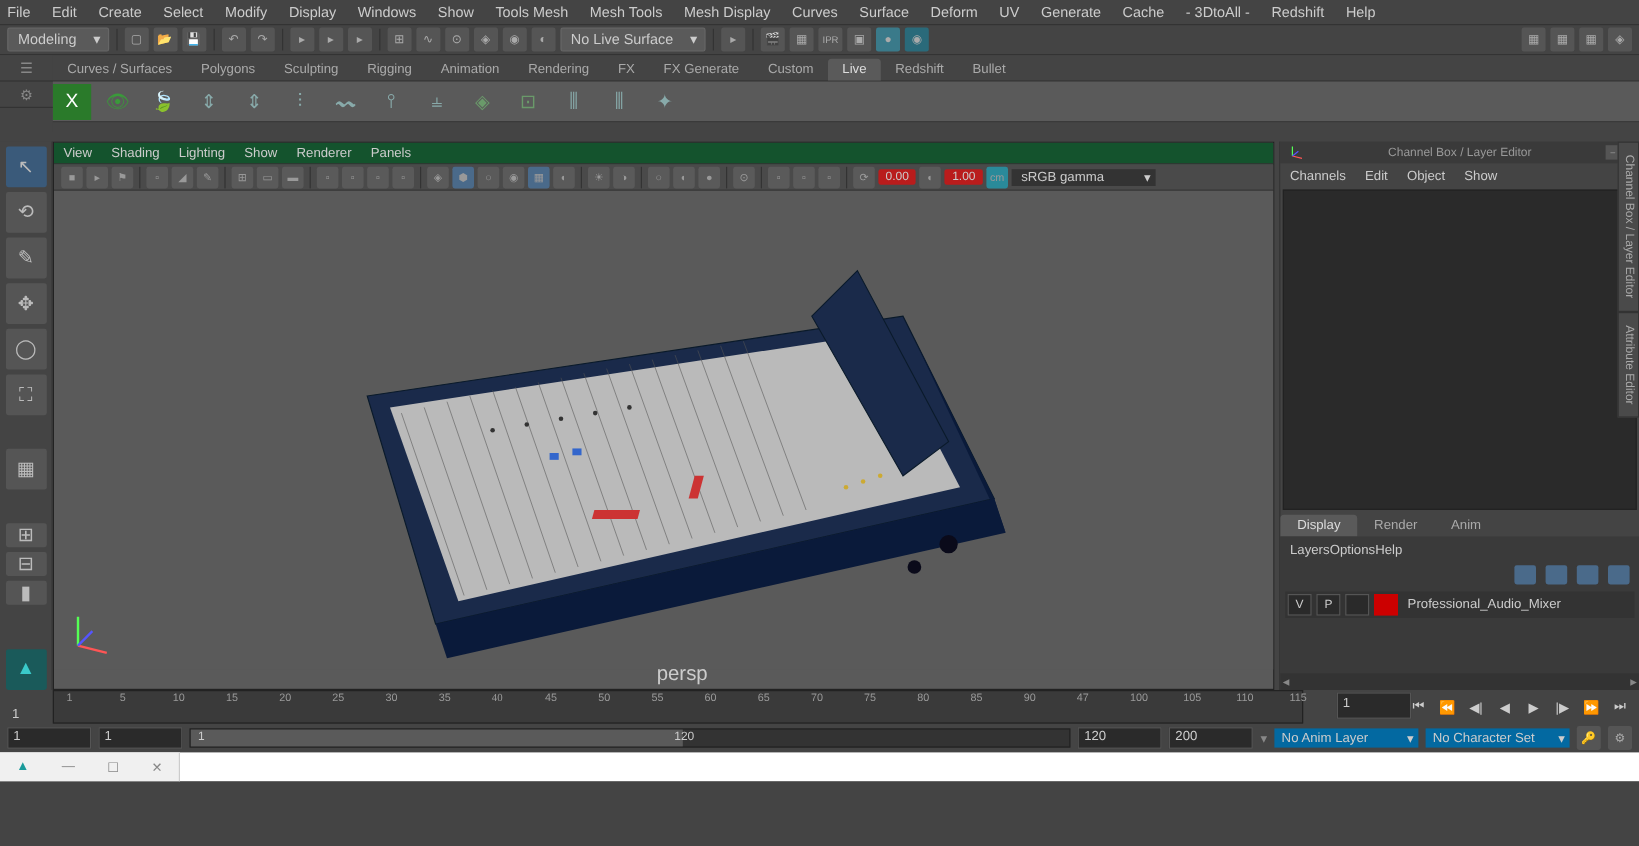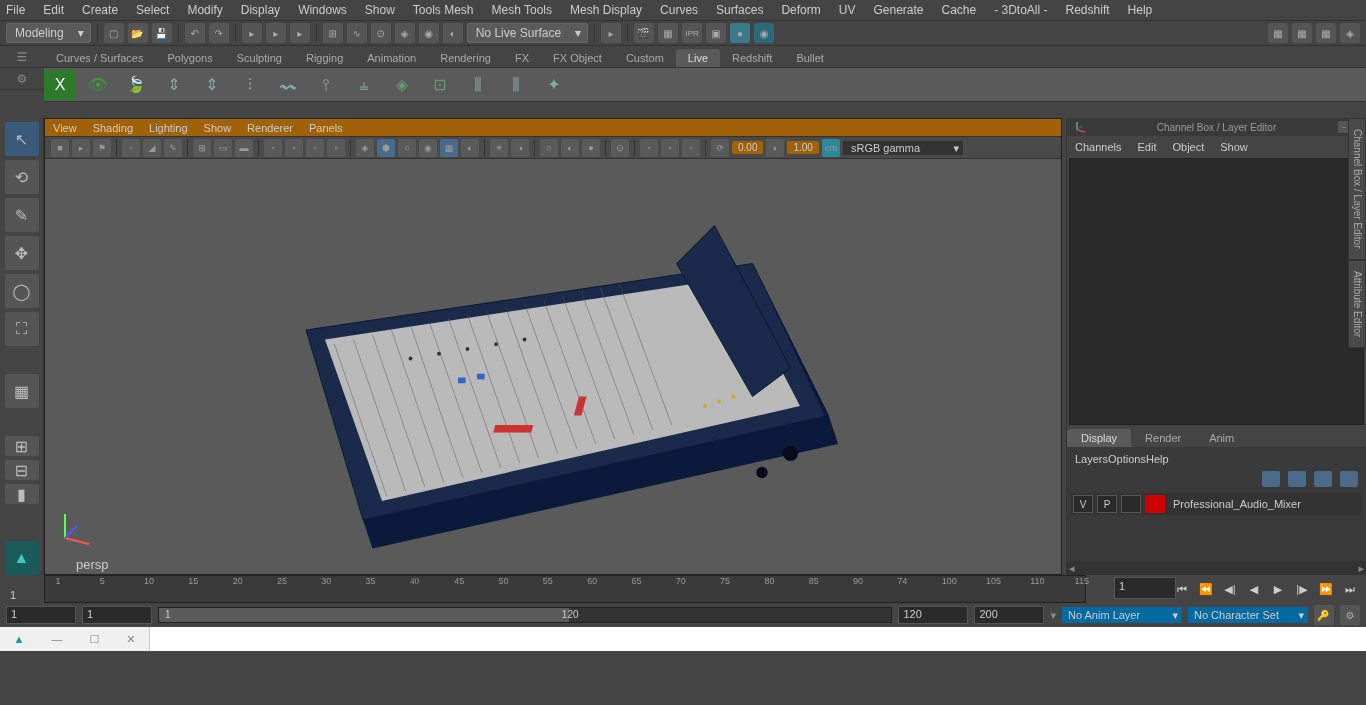--- a/index.html
+++ b/index.html
@@ -17,28 +17,28 @@
 .shelfrow { height:34px; background:#5a5a5a; display:flex; align-items:center; padding-left:44px; gap:6px; border-bottom:1px solid #333; }
 .shelficon { width:32px; height:30px; display:flex; align-items:center; justify-content:center; font-size:16px; }
 .leftgutter { position:absolute; left:0; top:46px; width:44px; height:64px; background:#444; display:flex; flex-direction:column; }
 .leftgutter .sq { width:44px; height:22px; display:flex; align-items:center; justify-content:center; font-size:12px; color:#888; border-bottom:1px solid #333; }
 .mainrow { position:absolute; left:0; top:118px; right:0; bottom:130px; display:flex; }
 .toolbox { width:44px; background:#444; display:flex; flex-direction:column; align-items:center; gap:4px; padding-top:4px; border-right:1px solid #333; }
 .toolbox .tbtn { width:34px; height:34px; background:#555; border-radius:2px; display:flex; align-items:center; justify-content:center; font-size:16px; color:#bbb; }
 .toolbox .tbtn.active { background:#3a5a7a; }
 .toolbox .gap { height:20px; }
 .viewport { flex:1; background:#5a5a5a; position:relative; border:1px solid #222; margin-right:4px; }
-.vp-menu { height:18px; background:#a16207; display:flex; align-items:center; padding:0 8px; gap:16px; font-size:11px; color:#ccc; border-bottom:1px solid #333; }
+.vp-menu { height:18px; background:#14532d; display:flex; align-items:center; padding:0 8px; gap:16px; font-size:11px; color:#ccc; border-bottom:1px solid #333; }
 .vp-toolbar { height:22px; background:#4a4a4a; display:flex; align-items:center; gap:3px; padding:0 6px; border-bottom:1px solid #333; }
 .vp-toolbar .tb { width:18px; height:18px; background:#5a5a5a; border-radius:2px; font-size:9px; display:flex; align-items:center; justify-content:center; color:#999; }
-.vp-toolbar .num { background:#a16207; color:#ccc; padding:1px 6px; font-size:10px; border-radius:2px; }
+.vp-toolbar .num { background:#b91c1c; color:#ccc; padding:1px 6px; font-size:10px; border-radius:2px; }
 .vp-toolbar .dd { background:#333; color:#ccc; padding:1px 16px 1px 8px; font-size:11px; position:relative; min-width:120px; }
 .vp-toolbar .dd::after { content:"▾"; position:absolute; right:4px; }
 .canvas { position:absolute; top:40px; left:0; right:0; bottom:16px; background:#5a5a5a; overflow:hidden; }
-.vp-label { position:absolute; bottom:2px; left:0; right:0; text-align:left; font-size:13px; color:#ccc;padding-left:31px; }
+.vp-label { position:absolute; bottom:2px; left:0; right:0; text-align:center; font-size:17px; color:#ccc;padding-left:31px; }
 .axis { position:absolute; left:12px; bottom:12px; width:40px; height:40px; }
 .rightpanel { width:300px; background:#444; display:flex; flex-direction:column; border-left:1px solid #333; }
 .rp-title { height:18px; background:#3a3a3a; color:#999; font-size:10px; display:flex; align-items:center; justify-content:center; position:relative; }
 .rp-title .winbtns { position:absolute; right:2px; display:flex; gap:2px; }
 .rp-title .winbtns span { width:12px; height:12px; background:#555; font-size:8px; display:flex; align-items:center; justify-content:center; }
 .rp-tabs { height:22px; background:#444; display:flex; align-items:center; gap:16px; padding:0 8px; font-size:11px; color:#ccc; }
 .rp-body { flex:1; background:#2a2a2a; border:1px solid #222; margin:0 2px; }
 .rp-bottom { height:150px; display:flex; flex-direction:column; }
 .rp-btabs { height:22px; display:flex; align-items:flex-end; font-size:11px; }
 .rp-btabs .bt { padding:3px 14px; color:#aaa; }
@@ -83,21 +83,21 @@
   <span>Create</span>
   <span>Select</span>
   <span>Modify</span>
   <span>Display</span>
   <span>Windows</span>
   <span>Show</span>
   <span>Tools Mesh</span>
   <span>Mesh Tools</span>
   <span>Mesh Display</span>
   <span>Curves</span>
-  <span>Surfaces</span>
+  <span>Surface</span>
   <span>Deform</span>
   <span>UV</span>
   <span>Generate</span>
   <span>Cache</span>
   <span>- 3DtoAll -</span>
   <span>Redshift</span>
   <span>Help</span>
 </div>
 
 <div class="shelfbar">
@@ -143,21 +143,21 @@
 </div>
 
 <div class="tabsrow">
   <div class="tab">Curves / Surfaces</div>
   <div class="tab">Polygons</div>
   <div class="tab">Sculpting</div>
   <div class="tab">Rigging</div>
   <div class="tab">Animation</div>
   <div class="tab">Rendering</div>
   <div class="tab">FX</div>
-  <div class="tab">FX Object</div>
+  <div class="tab">FX Generate</div>
   <div class="tab">Custom</div>
   <div class="tab active">Live</div>
   <div class="tab">Redshift</div>
   <div class="tab">Bullet</div>
 </div>
 
 <div class="shelfrow">
   <div class="shelficon" style="background:#2a7a2a;color:#fff">X</div>
   <div class="shelficon" style="color:#3a9a3a">👁</div>
   <div class="shelficon" style="color:#3a9a3a">🍃</div>
@@ -387,21 +387,21 @@
         <div class="tick" style="left: 39.3478%;">45</div>
         <div class="tick" style="left: 43.6087%;">50</div>
         <div class="tick" style="left: 47.8696%;">55</div>
         <div class="tick" style="left: 52.1304%;">60</div>
         <div class="tick" style="left: 56.3913%;">65</div>
         <div class="tick" style="left: 60.6522%;">70</div>
         <div class="tick" style="left: 64.913%;">75</div>
         <div class="tick" style="left: 69.1739%;">80</div>
         <div class="tick" style="left: 73.4348%;">85</div>
         <div class="tick" style="left: 77.6957%;">90</div>
-        <div class="tick" style="left: 81.9565%;">74</div>
+        <div class="tick" style="left: 81.9565%;">47</div>
         <div class="tick" style="left: 86.2174%;">100</div>
         <div class="tick" style="left: 90.4783%;">105</div>
         <div class="tick" style="left: 94.7391%;">110</div>
         <div class="tick" style="left: 99%;">115</div>
       </div>
     <div class="tl-framebox" style="right:190px;top:2px">1</div>
     <div class="tl-playback" style="top:4px">
       <div class="pb">⏮</div>
       <div class="pb">⏪</div>
       <div class="pb">◀|</div>

